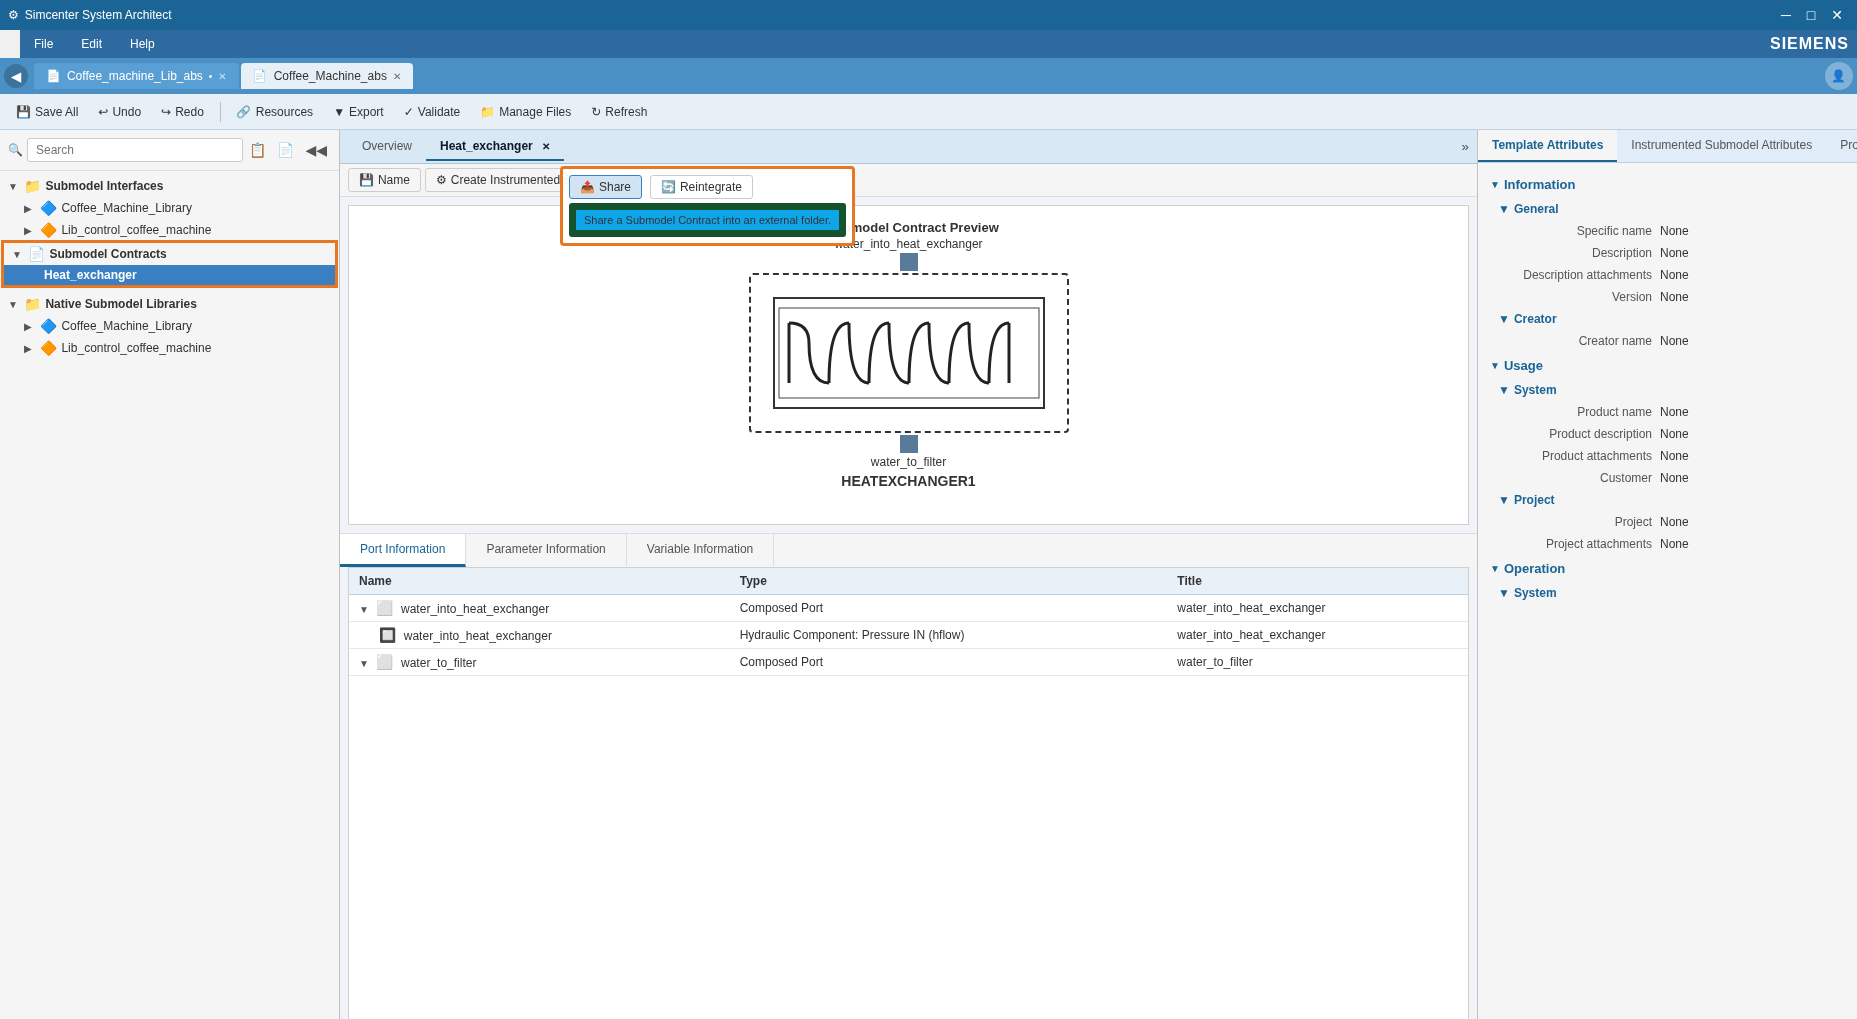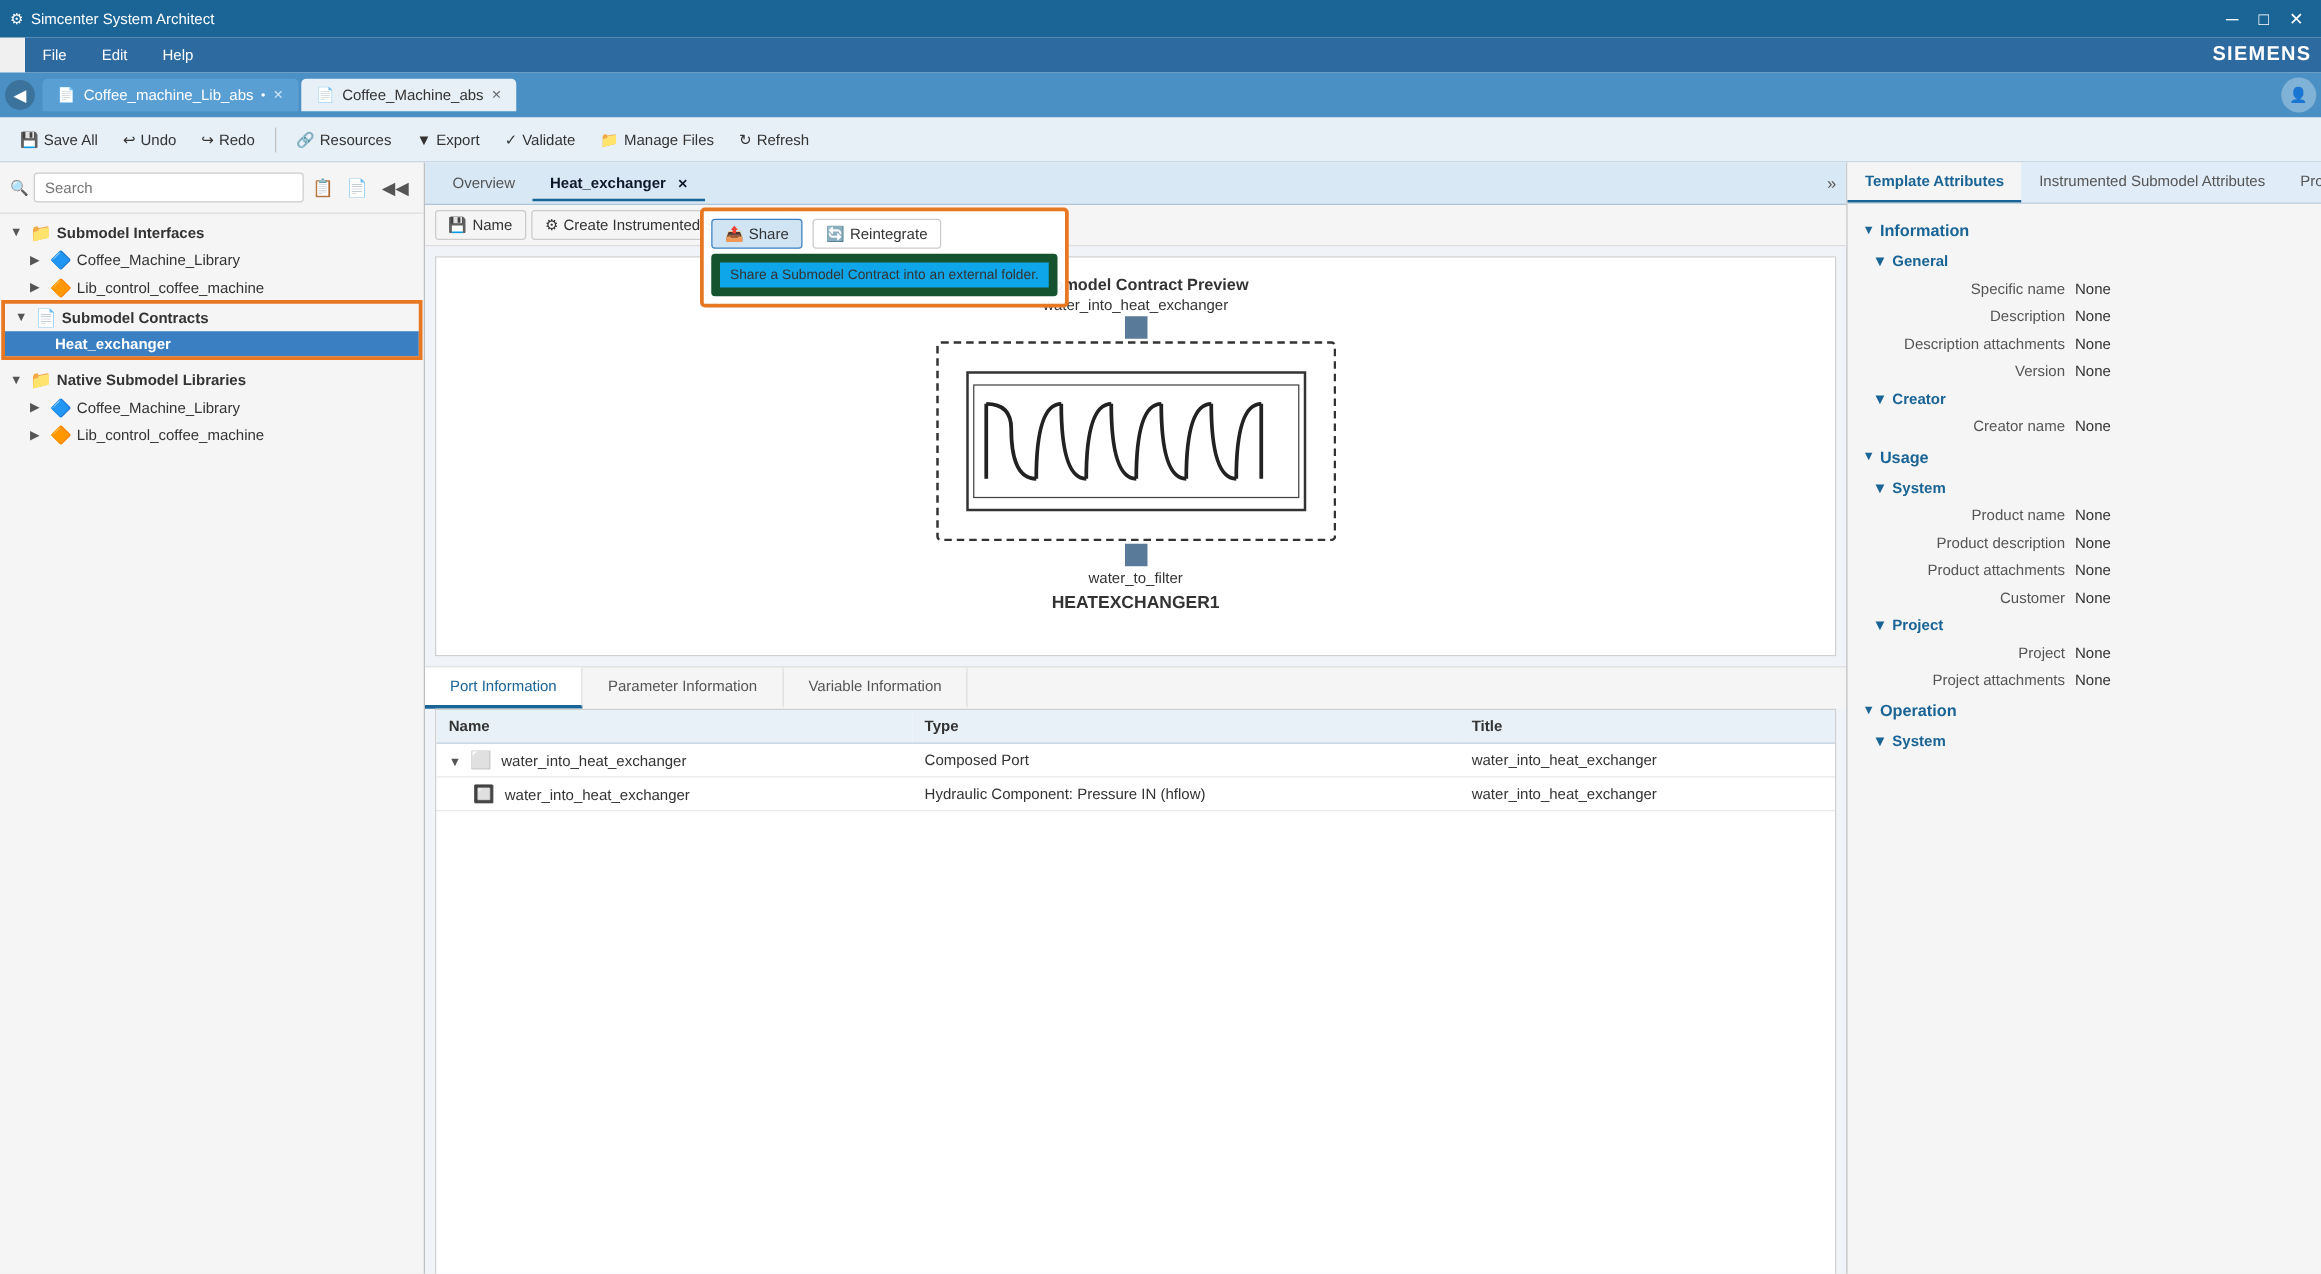--- a/index.html
+++ b/index.html
@@ -627,20 +627,29 @@
           <tr class="table-row">
             <td>
               <span class="indent"></span>
               <span class="port-icon">🔲</span>
               <span>water_into_heat_exchanger</span>
             </td>
             <td>Hydraulic Component: Pressure IN (hflow)</td>
             <td>water_into_heat_exchanger</td>
           </tr>
 
+          <tr class="table-row">
+            <td>
+              <span class="expand-icon">▼</span>
+              <span class="port-icon">⬜</span>
+              <span>water_to_filter</span>
+            </td>
+            <td>Composed Port</td>
+            <td>water_to_filter</td>
+          </tr>
 
         </tbody>
       </table>
     </div>
   </div>
 
   <div class="right-panel">
     <div class="right-panel-tabs">
       <div class="right-tab active">Template Attributes</div>
       <div class="right-tab">Instrumented Submodel Attributes</div>

